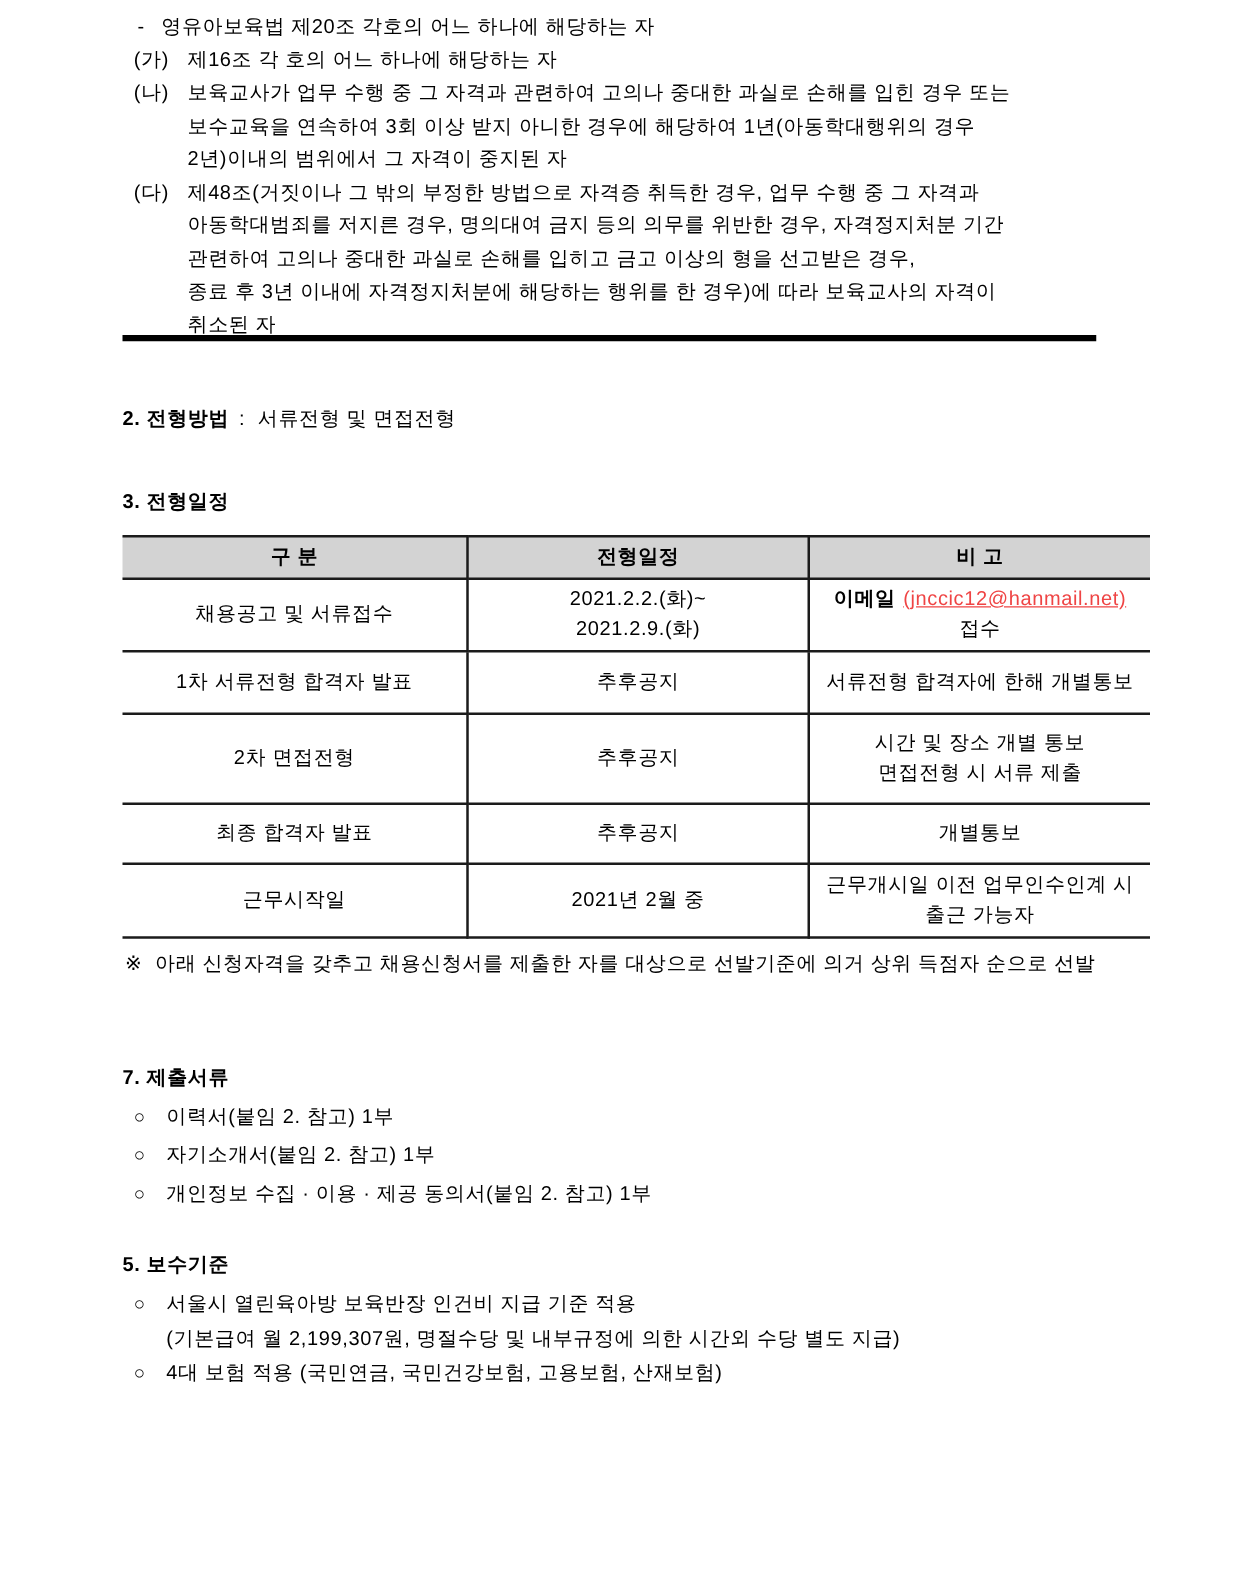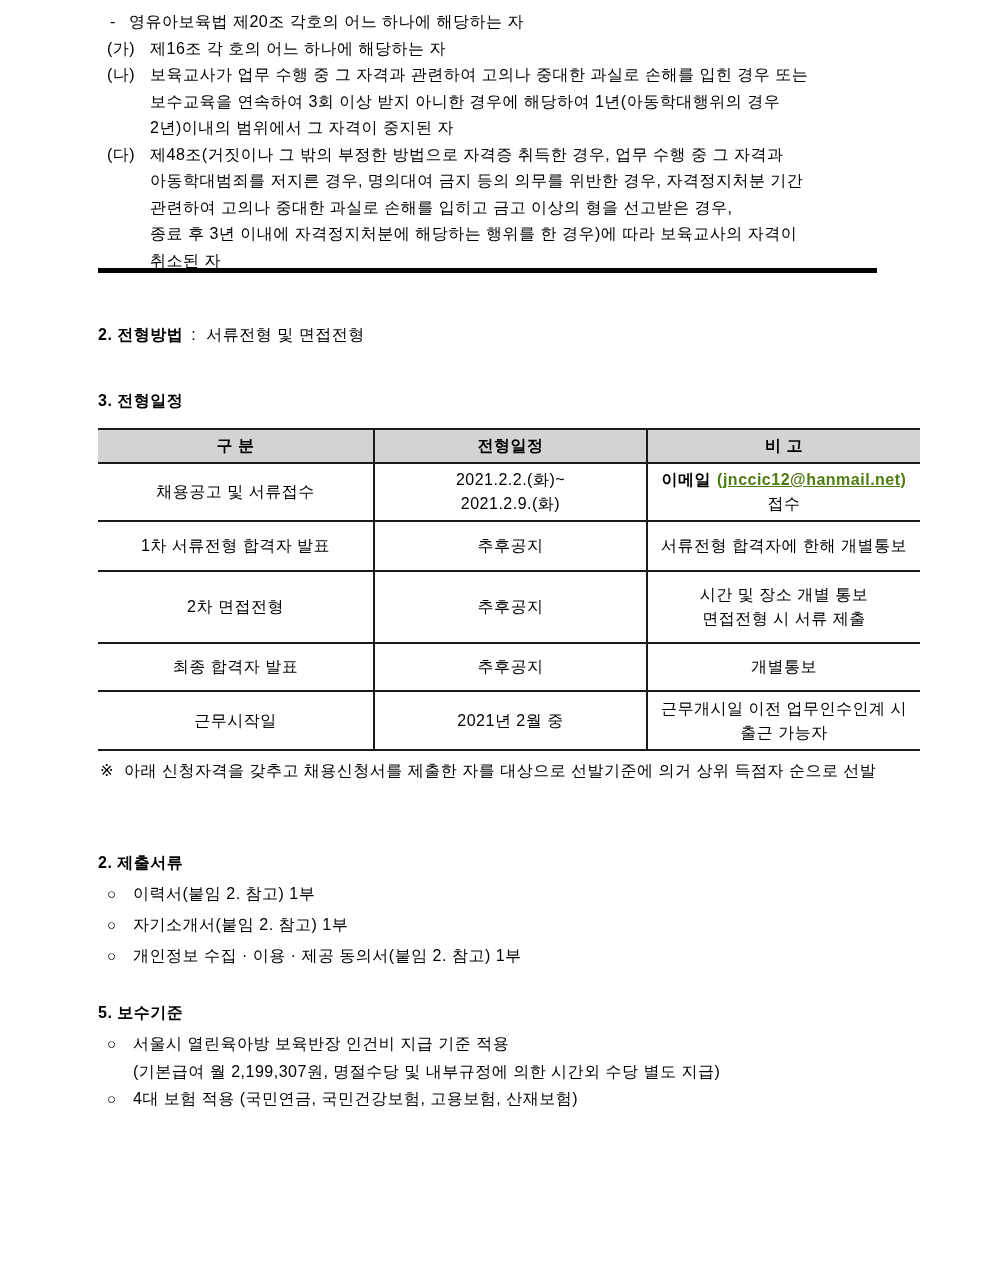--- a/index.html
+++ b/index.html
@@ -29,21 +29,21 @@
   .sched th:last-child,.sched td:last-child{border-right:none;}
   .sched thead tr{height:34px;}
   .sched thead th{background:#d3d3d3;font-weight:bold;}
   .c1{width:276px;}.c2{width:273px;}.c3{width:273px;}
   .sched tbody tr:nth-child(1){height:58px;}
   .sched tbody tr:nth-child(2){height:50px;}
   .sched tbody tr:nth-child(3){height:72px;}
   .sched tbody tr:nth-child(4){height:48px;}
   .sched tbody tr:nth-child(5){height:59px;}
   .nlabel{margin-right:6px;font-weight:bold;}
-  .email{color:#4d7c0f;text-decoration:underline;cursor:pointer;font-weight:bold;}
+  .email{color:#ef4444;text-decoration:underline;cursor:pointer;}
   
   .note{position:absolute;left:98px;top:761px;display:flex;width:870px;}
   .nsym{flex:none;width:24px;margin-left:2px;}
   
   .sec4{position:absolute;left:98px;top:852px;line-height:22px;}
   .sec5{position:absolute;left:98px;top:1002px;line-height:22px;}
   .orow{display:flex;margin-top:9px;}
   .obul{flex:none;width:26px;margin-left:9px;font-size:15px;}
   .subrow{margin-left:35px;margin-top:6px;}
   .sec5 .orow.last{margin-top:5px;}
@@ -139,21 +139,21 @@
       </tr>
     </tbody>
   </table>
 
   <div class="note">
     <span class="nsym">※</span>
     <span>아래 신청자격을 갖추고 채용신청서를 제출한 자를 대상으로 선발기준에 의거 상위 득점자 순으로 선발</span>
   </div>
 
   <div class="sec4">
-    <div class="b">2. 제출서류</div>
+    <div class="b">7. 제출서류</div>
     <div class="orow">
       <span class="obul">○</span>
       <span>이력서(붙임 2. 참고) 1부</span>
     </div>
     <div class="orow">
       <span class="obul">○</span>
       <span>자기소개서(붙임 2. 참고) 1부</span>
     </div>
     <div class="orow">
       <span class="obul">○</span>

